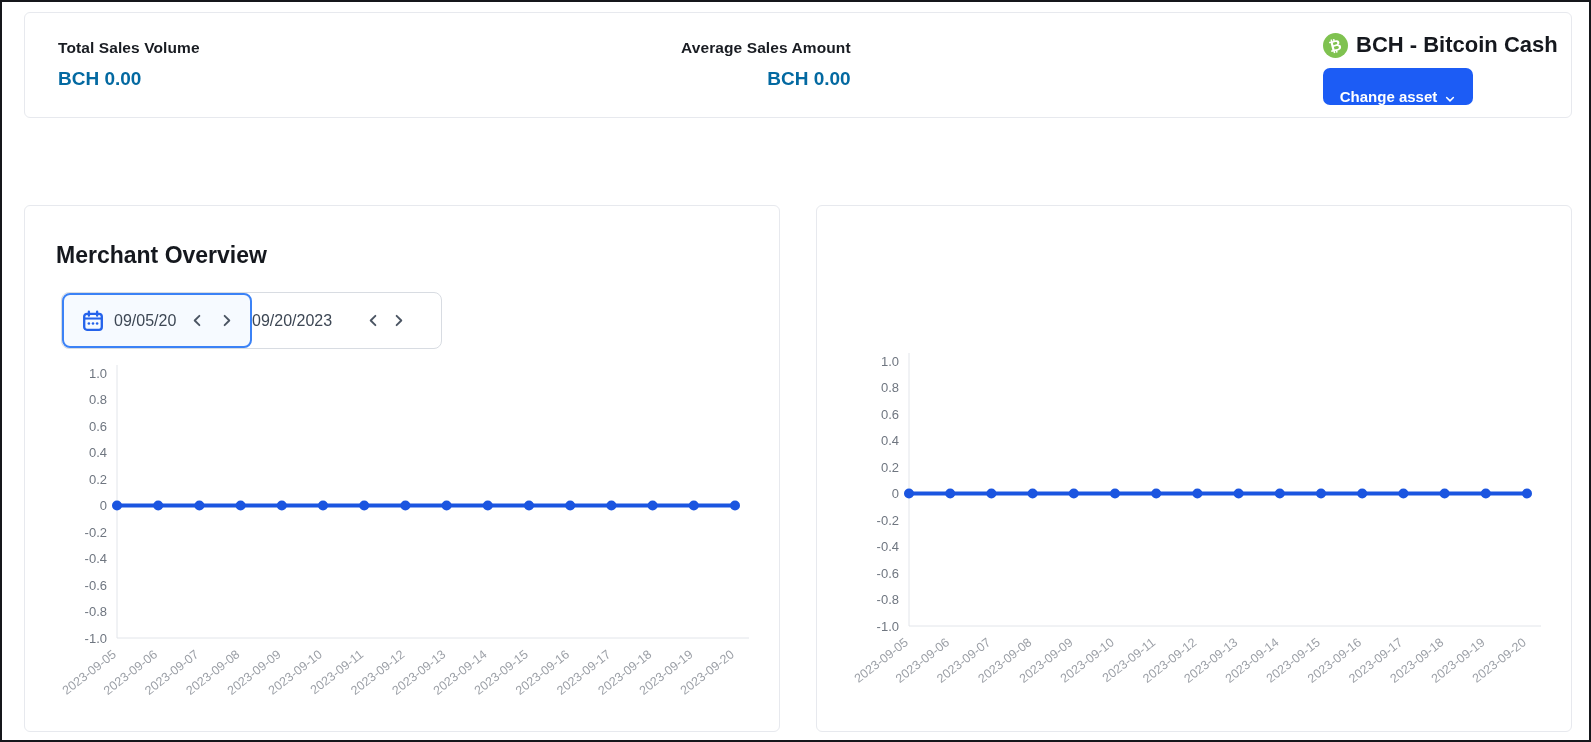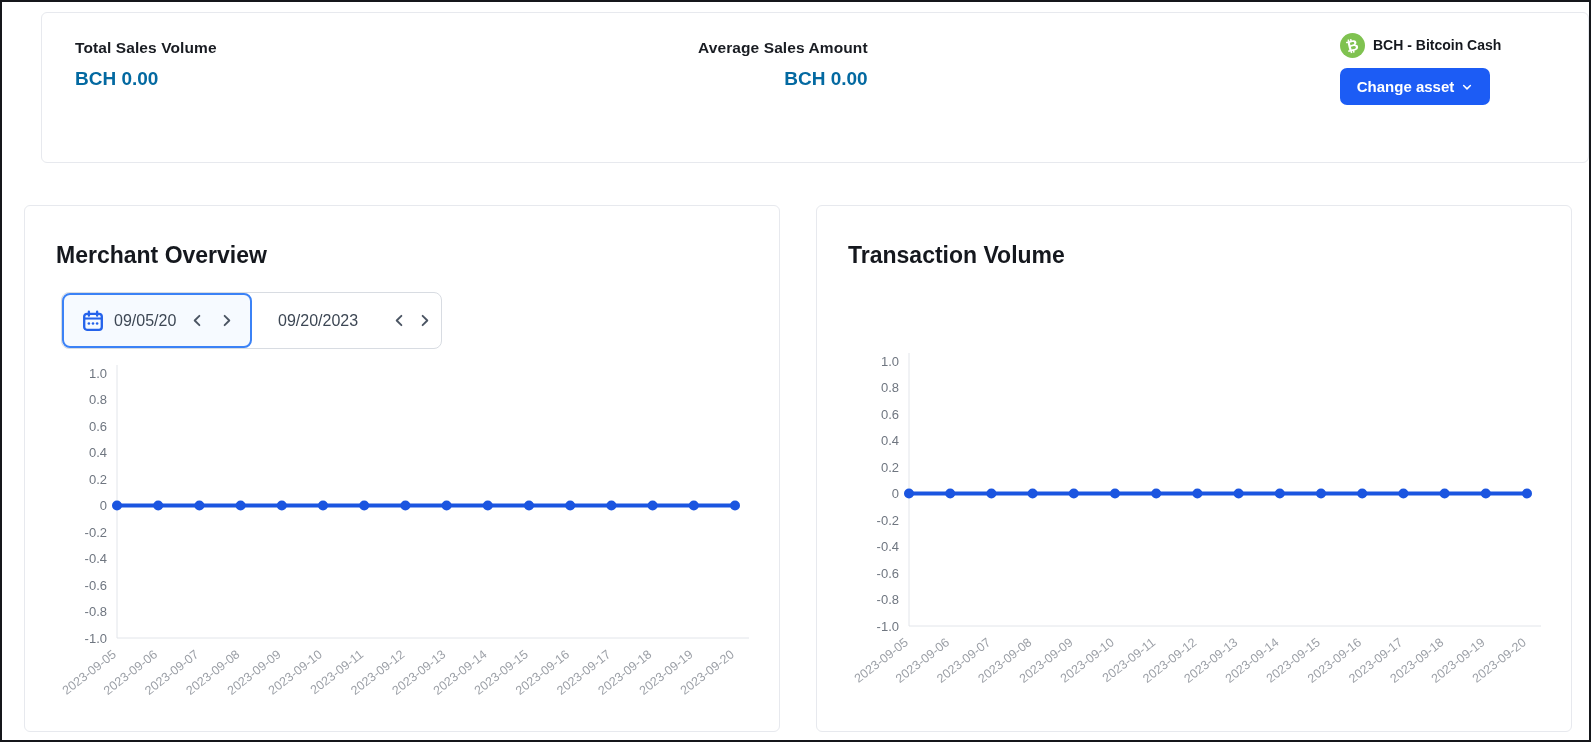--- a/index.html
+++ b/index.html
@@ -9,58 +9,58 @@
     font-family:"Liberation Sans", sans-serif;
     border:2px solid #15171b;
     overflow:hidden;
   }
   .card {
     position:absolute; background:#fff;
     border:1px solid var(--border-gray,#e7e9ee);
     border-radius:6px;
   }
   
-  .summary { left:39px; top:10px; width:1548px; height:151px; }
+  .summary { left:22px; top:10px; width:1548px; height:106px; }
   .stat { position:absolute; top:26px; }
   .stat-1 { left:33px; }
   .stat-2 { left:656px;text-align:right; }
   .stat-label { font-size:15.5px; font-weight:700; color:#191c22; letter-spacing:.1px; }
   .stat-value { margin-top:11px; font-size:19px; font-weight:700; color:#0369a1; }
   .asset { position:absolute; left:1298px; top:18px; width:240px; }
   .asset-row { display:flex; align-items:center; gap:8px; height:28px; }
   .coin {
     width:25px; height:25px; border-radius:50%;
     background:var(--bch-green,#7fc250);
     display:flex; align-items:center; justify-content:center; flex:0 0 auto;
   }
   .coin-b { color:#fff; font-size:15px; font-weight:700; transform:rotate(-14deg); line-height:1; }
-  .asset-label { font-size:14px; font-weight:700; color:#15181e; white-space:nowrap; }
+  .asset-label { font-size:22px; font-weight:700; color:#15181e; white-space:nowrap; }
   .change-asset {
     margin-top:9px; width:150px; height:37px;
     background:var(--accent-blue,#1c5cf5); color:#fff;
     border:none; border-radius:7px; cursor:pointer;
     font-family:inherit; font-size:15px; font-weight:700;
-    display:flex; align-items:center; justify-content:center; gap:7px;
+    display:flex; align-items:flex-end; justify-content:center; gap:7px;
   }
   
   .chart-card { top:203px; width:756px; height:527px; }
   .chart-card.left  { left:22px; }
   .chart-card.right { left:814px; }
   .card-title { position:absolute; left:31px; top:36px; font-size:23px; font-weight:700; color:#15181e; }
   
   .range-picker {
     position:absolute; left:36px; top:86px; width:381px; height:57px;
     border:1px solid #d8dce2; border-radius:8px; background:#fff;
   }
   .range-seg { position:absolute; top:0; height:100%; display:flex; align-items:center; }
   .range-start {
     left:0; width:190px; border:2px solid var(--focus-blue,#3b82f6);
     border-radius:8px; background:#f6faff; padding-left:18px; gap:10px;
   }
-  .range-end { left:198px; width:191px; padding-left:18px; gap:6px; }
+  .range-end { left:190px; width:191px; gap:6px; }
   .date-text { font-size:16px; color:#3d4754; white-space:nowrap; }
   .nav-btn {
     background:none; border:none; cursor:pointer; padding:2px;
     display:flex; align-items:center; justify-content:center;
   }
   .range-start .date-text { margin-right:2px; }
   .range-end .date-text { margin-right:26px; }
   .chev { stroke:#4b5563; stroke-width:2; fill:none; stroke-linecap:round; stroke-linejoin:round; }
   
   .chart { position:absolute; left:20px; top:142px; width:720px; height:380px; }
@@ -179,21 +179,20 @@
         <circle cx="484" cy="157.5" r="5" fill="#1b55e0"></circle>
         <circle cx="525.2" cy="157.5" r="5" fill="#1b55e0"></circle>
         <circle cx="566.4" cy="157.5" r="5" fill="#1b55e0"></circle>
         <circle cx="607.6" cy="157.5" r="5" fill="#1b55e0"></circle>
         <circle cx="648.8" cy="157.5" r="5" fill="#1b55e0"></circle>
         <circle cx="690" cy="157.5" r="5" fill="#1b55e0"></circle>
       </svg></div>
 </section>
 
 <section class="card chart-card right">
-  <h2 class="card-title">Transaction Volume</h2>
   <div class="chart"><svg width="720" height="380" viewBox="0 0 720 380">
         <line x1="72" y1="17" x2="72" y2="290" stroke="#e2e5ea" stroke-width="1"></line>
         <line x1="72" y1="290" x2="704" y2="290" stroke="#e2e5ea" stroke-width="1"></line>
         <text x="62" y="29.5" text-anchor="end" font-size="13" fill="#6f7680" font-family="Liberation Sans, sans-serif">1.0</text>
         <text x="62" y="56" text-anchor="end" font-size="13" fill="#6f7680" font-family="Liberation Sans, sans-serif">0.8</text>
         <text x="62" y="82.5" text-anchor="end" font-size="13" fill="#6f7680" font-family="Liberation Sans, sans-serif">0.6</text>
         <text x="62" y="109" text-anchor="end" font-size="13" fill="#6f7680" font-family="Liberation Sans, sans-serif">0.4</text>
         <text x="62" y="135.5" text-anchor="end" font-size="13" fill="#6f7680" font-family="Liberation Sans, sans-serif">0.2</text>
         <text x="62" y="162" text-anchor="end" font-size="13" fill="#6f7680" font-family="Liberation Sans, sans-serif">0</text>
         <text x="62" y="188.5" text-anchor="end" font-size="13" fill="#6f7680" font-family="Liberation Sans, sans-serif">-0.2</text>

